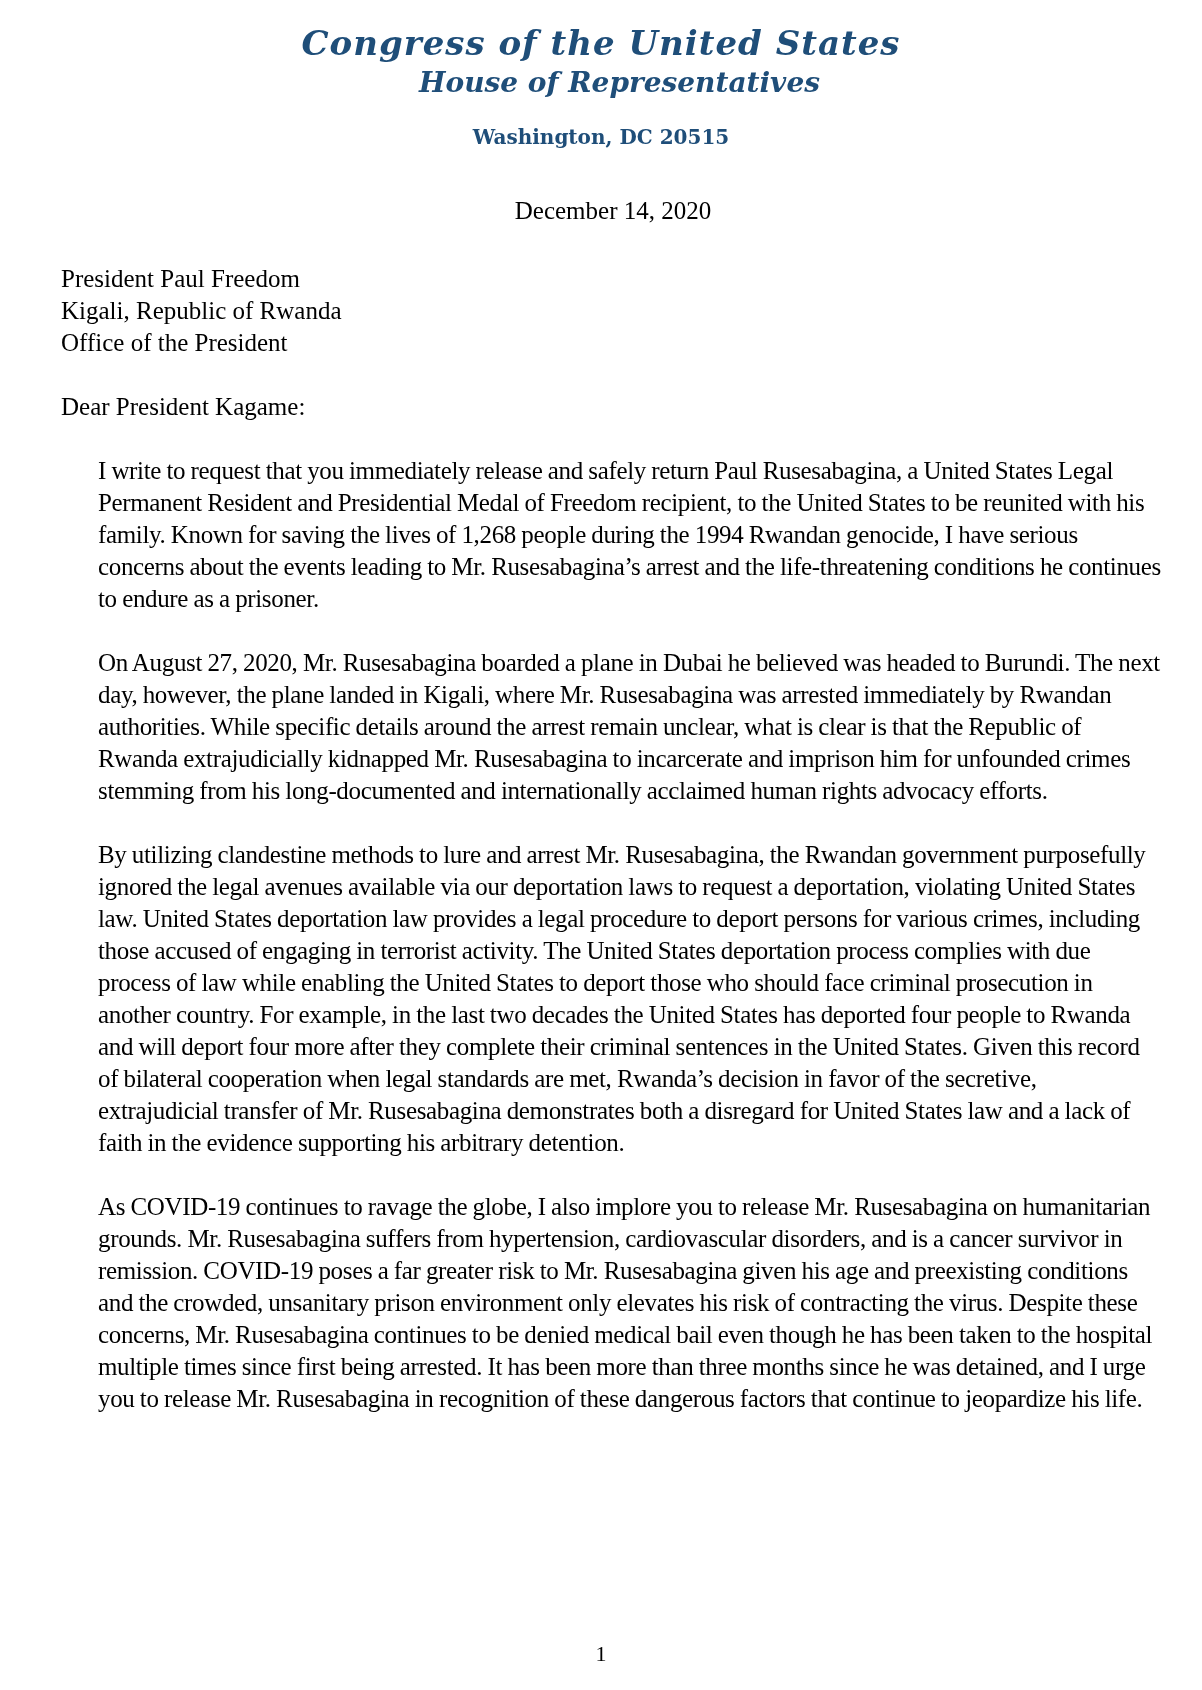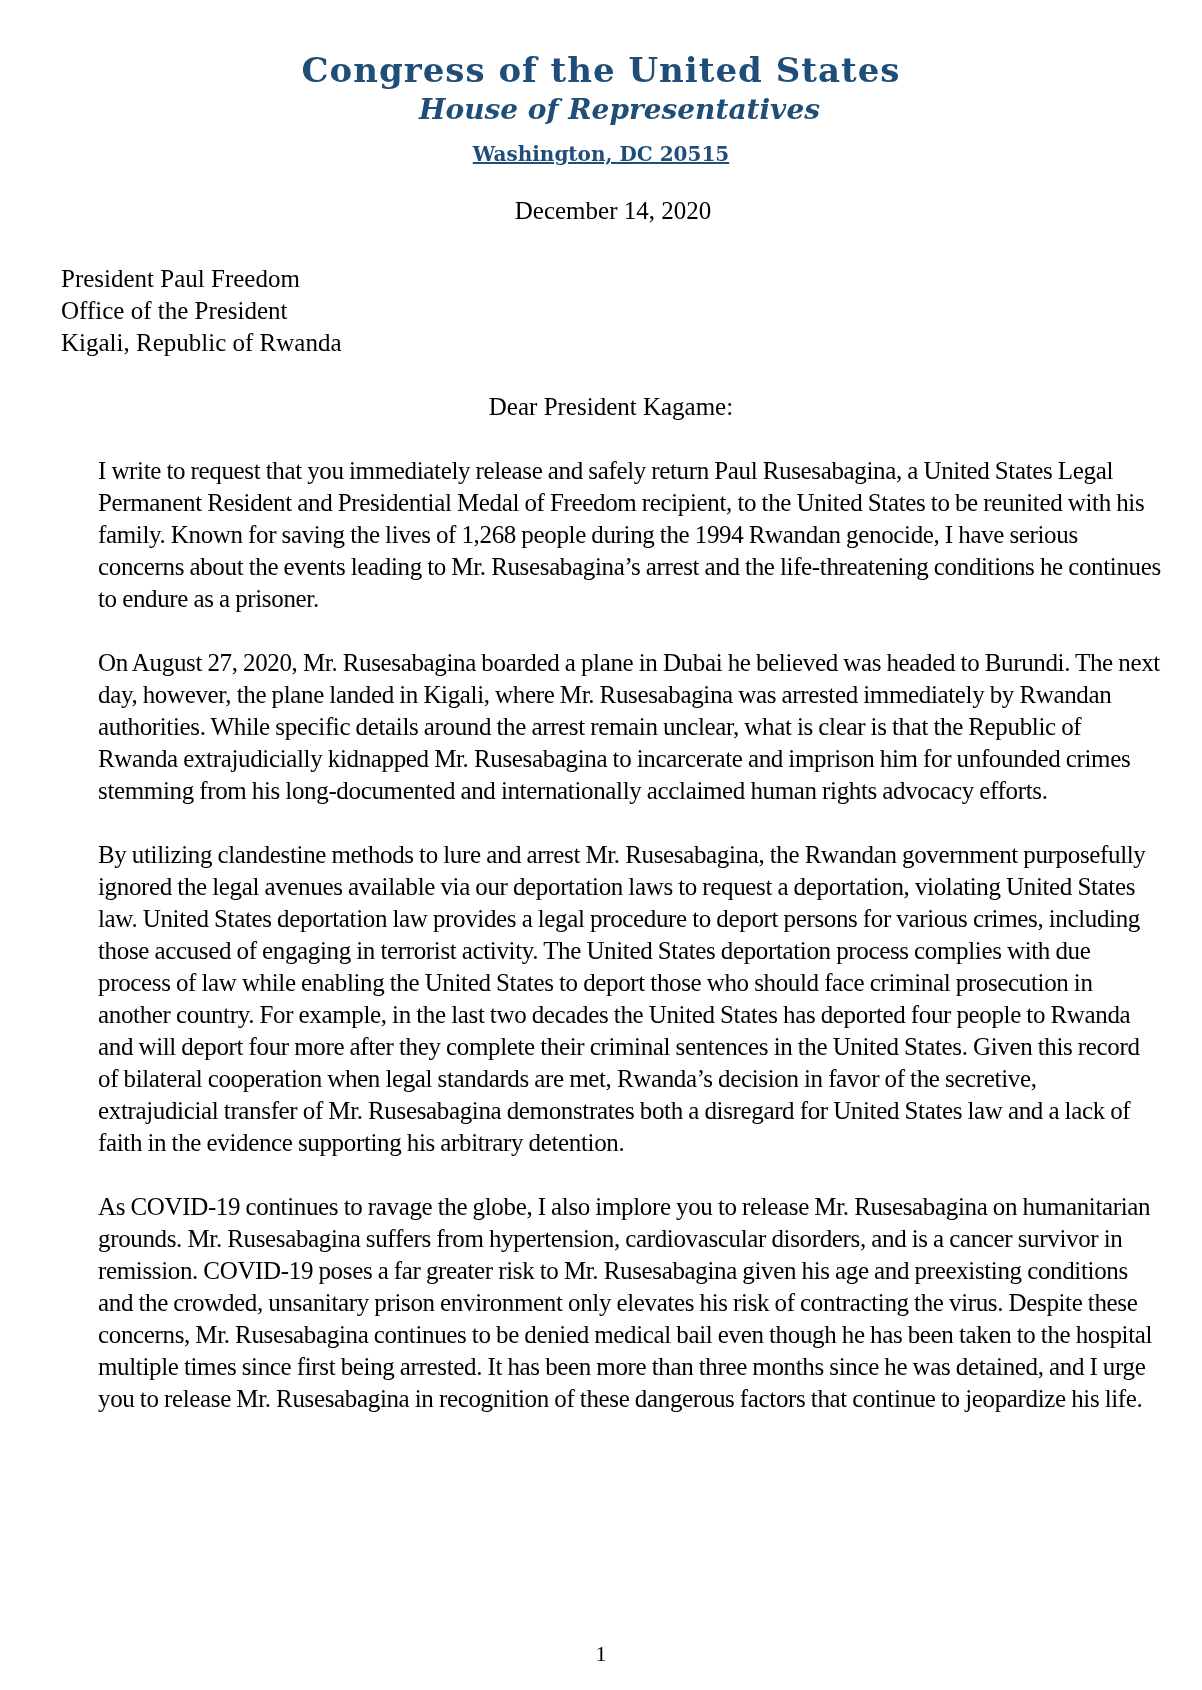--- a/index.html
+++ b/index.html
@@ -22,34 +22,33 @@
       width: 1202px;
       text-align: center;
       color: #1f4e79;
       font-family: "DejaVu Serif", "Liberation Serif", serif;
       font-weight: bold;
     }
     .lh-line1 {
       font-size: 34px;
       line-height: 42px;
       letter-spacing: 1px;
-      margin-top: 27px;
+      font-style: italic;
     }
     .lh-line2 {
       font-size: 28px;
       line-height: 38px;
       margin-top: 0px;
       font-style: italic;
       margin-left: 37px;
     }
     .lh-line3 {
       font-size: 20px;
       line-height: 30px;
-      margin-top: 10px;
-      text-decoration: underline;
+      margin-top: 20px;
     }
     .date {
       position: absolute;
       top: 196px;
       left: 0;
       width: 1202px;
       text-align: center;
       font-size: 25px;
       line-height: 30px;
       padding-left: 24px;
@@ -62,21 +61,20 @@
       width: 1100px;
       font-size: 25px;
       line-height: 32px;
     }
     .address-line {
       display: block;
       white-space: nowrap;
     }
     .salutation {
       margin-top: 32px;
-      text-align: center;
     }
     .para {
       margin-top: 32px;
       text-align: left;
       letter-spacing: -0.35px;
       word-spacing: -0.5px;
       margin-left: 37px;
     }
     .page-number {
       position: absolute;
@@ -95,22 +93,22 @@
   <div class="lh-line1">Congress of the United States</div>
   <div class="lh-line2">House of Representatives</div>
   <div class="lh-line3">Washington, DC 20515</div>
 </div>
 
 <div class="date">December 14, 2020</div>
 
 <div class="content">
   <div>
     <span class="address-line">President Paul Freedom</span>
+    <span class="address-line">Kigali, Republic of Rwanda</span>
     <span class="address-line">Office of the President</span>
-    <span class="address-line">Kigali, Republic of Rwanda</span>
   </div>
 
   <div class="salutation">Dear President Kagame:</div>
 
   <div class="para">I write to request that you immediately release and safely return Paul Rusesabagina, a United States Legal Permanent Resident and Presidential Medal of Freedom recipient, to the United States to be reunited with his family. Known for saving the lives of 1,268 people during the 1994 Rwandan genocide, I have serious concerns about the events leading to Mr. Rusesabagina’s arrest and the life-threatening conditions he continues to endure as a prisoner.</div>
   <div class="para">On August 27, 2020, Mr. Rusesabagina boarded a plane in Dubai he believed was headed to Burundi. The next day, however, the plane landed in Kigali, where Mr. Rusesabagina was arrested immediately by Rwandan authorities. While specific details around the arrest remain unclear, what is clear is that the Republic of Rwanda extrajudicially kidnapped Mr. Rusesabagina to incarcerate and imprison him for unfounded crimes stemming from his long-documented and internationally acclaimed human rights advocacy efforts.</div>
   <div class="para">By utilizing clandestine methods to lure and arrest Mr. Rusesabagina, the Rwandan government purposefully ignored the legal avenues available via our deportation laws to request a deportation, violating United States law. United States deportation law provides a legal procedure to deport persons for various crimes, including those accused of engaging in terrorist activity. The United States deportation process complies with due process of law while enabling the United States to deport those who should face criminal prosecution in another country. For example, in the last two decades the United States has deported four people to Rwanda and will deport four more after they complete their criminal sentences in the United States. Given this record of bilateral cooperation when legal standards are met, Rwanda’s decision in favor of the secretive, extrajudicial transfer of Mr. Rusesabagina demonstrates both a disregard for United States law and a lack of faith in the evidence supporting his arbitrary detention.</div>
   <div class="para">As COVID-19 continues to ravage the globe, I also implore you to release Mr. Rusesabagina on humanitarian grounds. Mr. Rusesabagina suffers from hypertension, cardiovascular disorders, and is a cancer survivor in remission. COVID-19 poses a far greater risk to Mr. Rusesabagina given his age and preexisting conditions and the crowded, unsanitary prison environment only elevates his risk of contracting the virus. Despite these concerns, Mr. Rusesabagina continues to be denied medical bail even though he has been taken to the hospital multiple times since first being arrested. It has been more than three months since he was detained, and I urge you to release Mr. Rusesabagina in recognition of these dangerous factors that continue to jeopardize his life.</div>
 </div>
 

